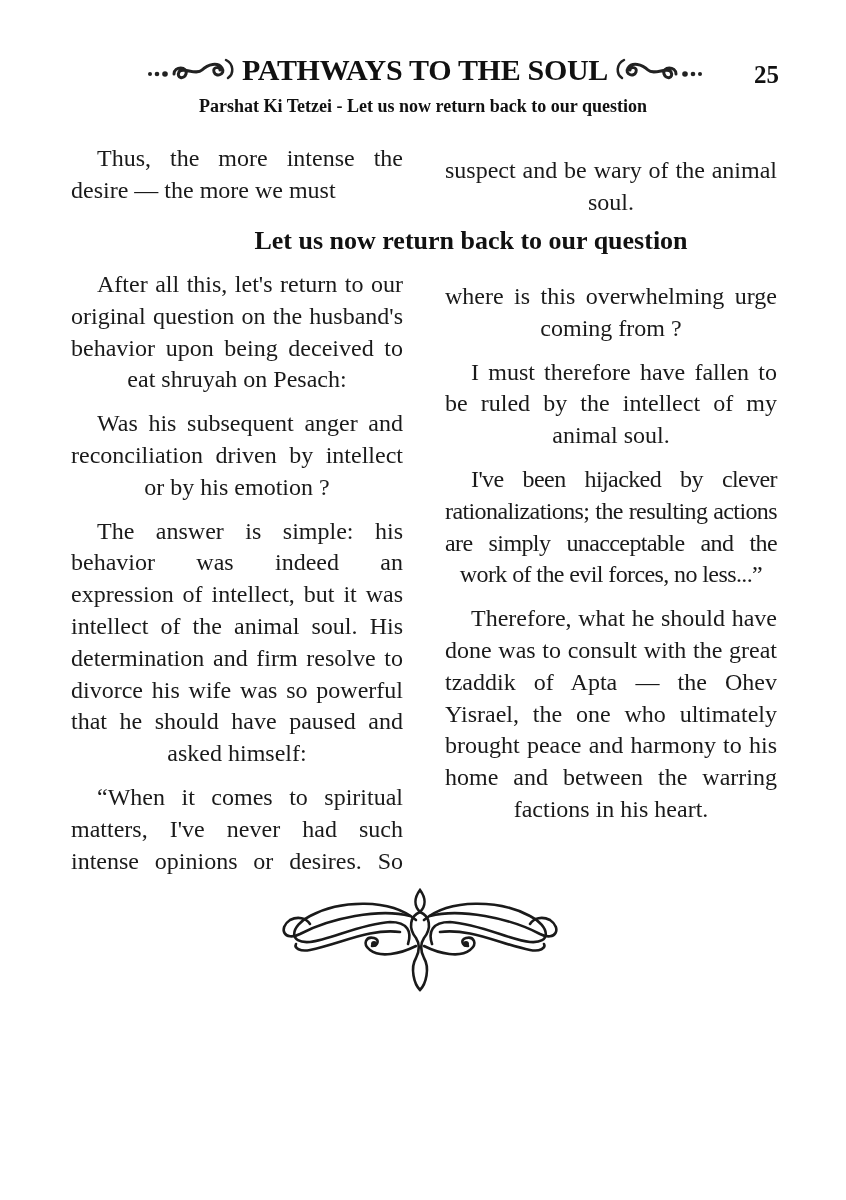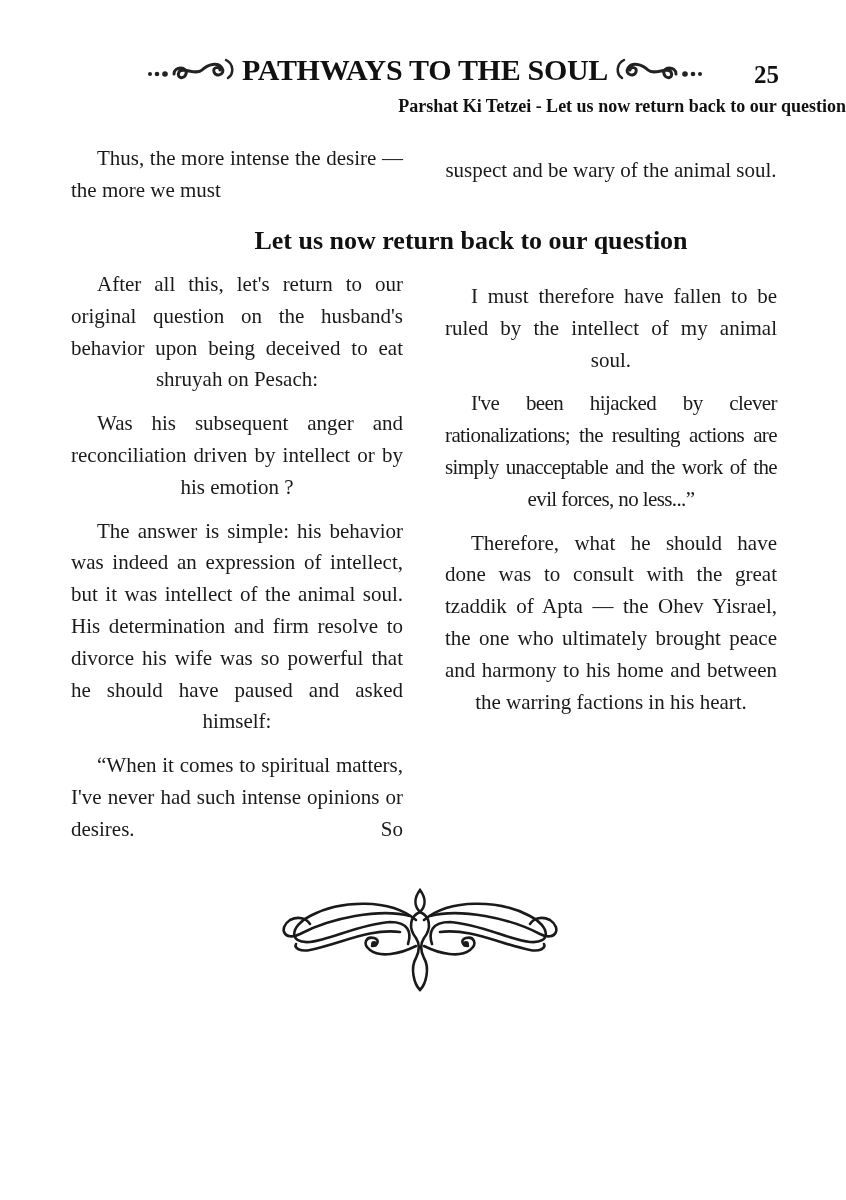--- a/index.html
+++ b/index.html
@@ -5,23 +5,23 @@
   html, body { margin: 0; padding: 0; background: #ffffff; }
   body { width: 846px; height: 1200px; position: relative; overflow: hidden;
          font-family: "Liberation Serif", "DejaVu Serif", serif; color: #1a1a1a; }
   .header { position: absolute; top: 50px; left: 0; width: 824px; height: 40px; }
   .title-row { position: absolute; left: 130px; top: 0; width: 590px; height: 40px;
                display: flex; align-items: center; justify-content: center; }
   .title { font-weight: bold; font-size: 30px; letter-spacing: -0.3px; color: #111;
            margin: 0 6px; white-space: nowrap; }
   .flourish { display: inline-block; }
   .page-number { position: absolute; left: 754px; top: 11px; font-weight: bold; font-size: 25px; color: #111; }
-  .subtitle { position: absolute; top: 96px; left: 0; width: 846px; text-align: right;
+  .subtitle { position: absolute; top: 96px; left: 0; width: 846px; text-align: center;
               font-weight: bold; font-size: 18px; color: #111; }
-  .col { position: absolute; width: 332px; font-size: 21px; line-height: 31.8px;
+  .col { position: absolute; width: 332px; font-size: 24px; line-height: 31.8px;
          text-align: justify; font-family: Liberation Serif, serif; }
   .col p { margin: 0 0 12px 0; text-indent: 26px; }
   .col p.center-last { text-align-last: center; }
   .col p.no-indent { text-indent: 0; }
   .left { left: 71px; }
   .right { left: 445px; margin-top: 12px; }
   .top-left { top: 143px; }
   .top-right { top: 143px; }
   .section-heading { position: absolute; top: 226px; left: 0; width: 846px; text-align: center;
                      font-weight: bold; font-size: 26px; color: #111; padding-left: 48px; }
@@ -70,20 +70,21 @@
 <div class="section-heading">Let us now return back to our question</div>
 
 <div class="col left body-left">
   <p class="center-last">After all this, let's return to our original question on the husband's behavior upon being deceived to eat shruyah on Pesach:</p>
   <p class="center-last">Was his subsequent anger and reconciliation driven by intellect or by his emotion ?</p>
   <p class="center-last">The answer is simple: his behavior was indeed an expression of intellect, but it was intellect of the animal soul. His determination and firm resolve to divorce his wife was so powerful that he should have paused and asked himself:</p>
   <p style="text-align-last: justify;">“When it comes to spiritual matters, I've never had such intense opinions or desires. So</p>
 </div>
 
 <div class="col right body-right">
+  <p class="center-last no-indent">where is this overwhelming urge coming from ?</p>
   <p class="center-last">I must therefore have fallen to be ruled by the intellect of my animal soul.</p>
   <p class="center-last condensed">I've been hijacked by clever rationalizations; the resulting actions are simply unacceptable and the work of the evil forces, no less...”</p>
   <p class="center-last">Therefore, what he should have done was to consult with the great tzaddik of Apta — the Ohev Yisrael, the one who ultimately brought peace and harmony to his home and between the warring factions in his heart.</p>
 </div>
 
 <div class="ornament">
   <svg width="300" height="106" viewBox="0 0 300 106">
     <g fill="none" stroke="#1a1a1a" stroke-width="2.6" stroke-linecap="round">
       <path d="M150 2 C144 10, 144 18, 150 24 C156 18, 156 10, 150 2 Z"></path>
       <path d="M150 24 C140 28, 138 40, 146 50 C150 56, 150 62, 146 70 C140 80, 144 96, 150 102 C156 96, 160 80, 154 70 C150 62, 150 56, 154 50 C162 40, 160 28, 150 24"></path>

